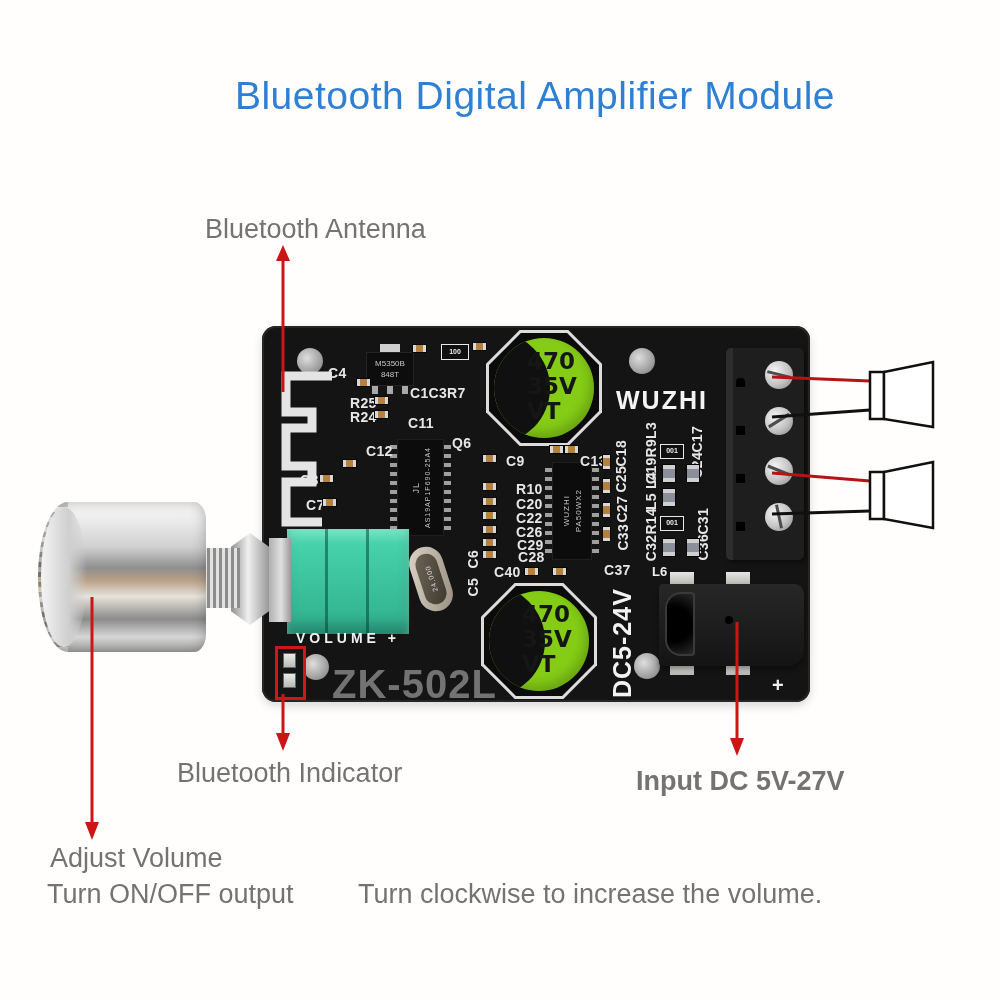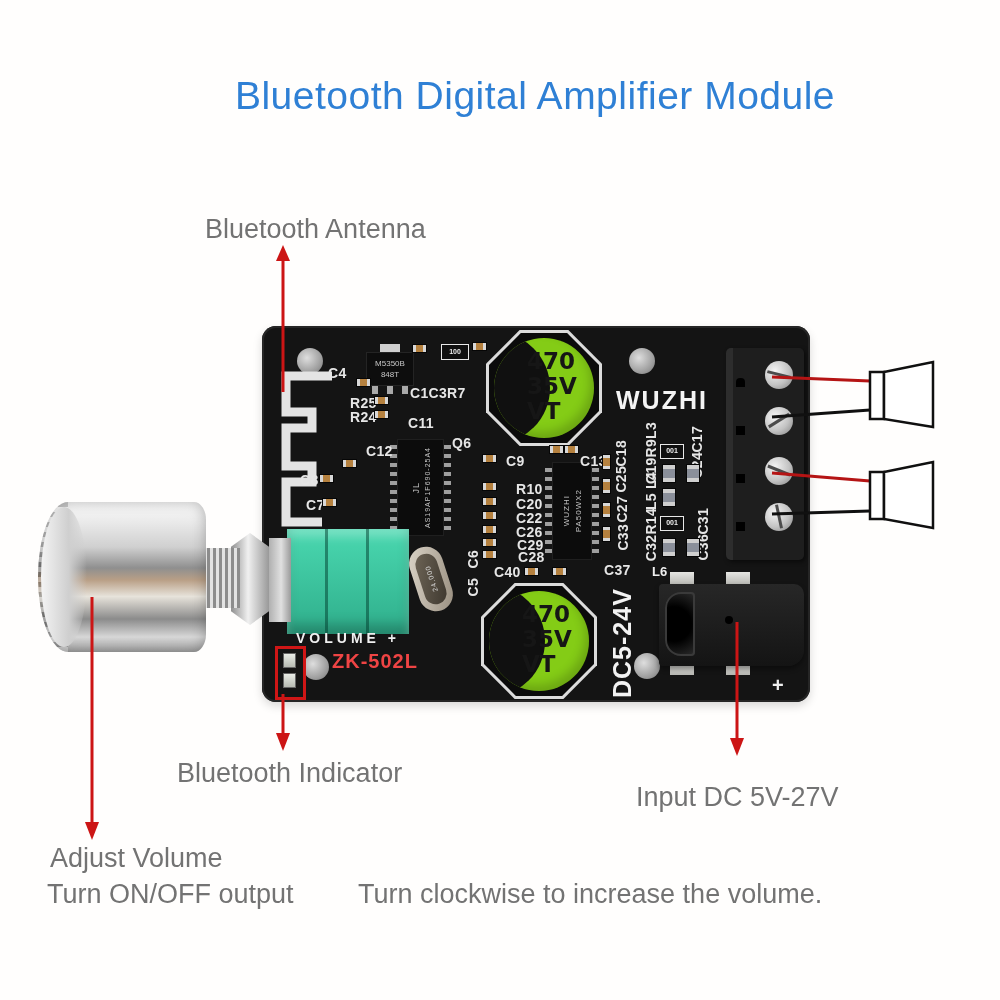--- a/index.html
+++ b/index.html
@@ -95,37 +95,37 @@
         background:radial-gradient(circle at 30% 50%,#000 45%,#2e2e2e);
         border-radius:16px 4px 4px 16px;box-shadow:inset 0 0 0 2px #3a3a3a;}
   .jack::after{content:"";position:absolute;left:66px;top:32px;width:8px;height:8px;border-radius:50%;background:#000;}
   .pad{position:absolute;width:24px;height:13px;background:linear-gradient(180deg,#e6e6e3,#b7b7b2);}
   
   .bt-ind{position:absolute;left:13px;top:320px;width:25px;height:48px;border:3px solid #d01616;}
   .led{position:absolute;left:5px;width:11px;height:13px;border:1px solid #666;
        background:linear-gradient(180deg,#e9ece6,#b7bbb2);}
   
   .brand{position:absolute;left:354px;top:60px;color:#f4f4f4;font-size:25px;font-weight:bold;letter-spacing:2px;}
-  .model{position:absolute;left:70px;top:324px;color:#ef4444;font-size:20px;font-weight:bold;letter-spacing:1px;}
+  .model{position:absolute;left:70px;top:336px;color:#737373;font-size:40px;font-weight:bold;letter-spacing:1px;}
   .volp{position:absolute;left:34px;top:304px;color:#efefef;font-size:14px;font-weight:bold;letter-spacing:4px;}
   .pwr{position:absolute;left:346px;top:250px;height:122px;color:#f2f2f2;font-size:25px;font-weight:bold;}
   .l6{position:absolute;left:390px;top:238px;color:#eee;font-size:13px;font-weight:bold;}
   .plus{position:absolute;left:510px;top:348px;color:#eee;font-size:20px;font-weight:bold;}
   .overlay{position:absolute;left:0;top:0;pointer-events:none;}
 </style>
 </head>
 <body>
 
 <div class="canvas">
 
   <div class="title">Bluetooth Digital Amplifier Module</div>
 
   <div class="label" style="left:205px;top:214px;">Bluetooth Antenna</div>
   <div class="label" style="left:177px;top:758px;">Bluetooth Indicator</div>
-  <div class="label" style="left:636px;top:782px;">Input DC 5V-27V</div>
+  <div class="label" style="left:636px;top:766px;font-weight:bold;">Input DC 5V-27V</div>
   <div class="label" style="left:50px;top:843px;">Adjust Volume</div>
   <div class="label" style="left:47px;top:879px;">Turn ON/OFF output</div>
   <div class="label" style="left:358px;top:879px;">Turn clockwise to increase the volume.</div>
 
   <div class="board">
 
     <div class="hole" style="left:35px;top:22px;"></div>
     <div class="hole" style="left:367px;top:22px;"></div>
     <div class="hole" style="left:41px;top:328px;"></div>
     <div class="hole" style="left:372px;top:327px;"></div>

